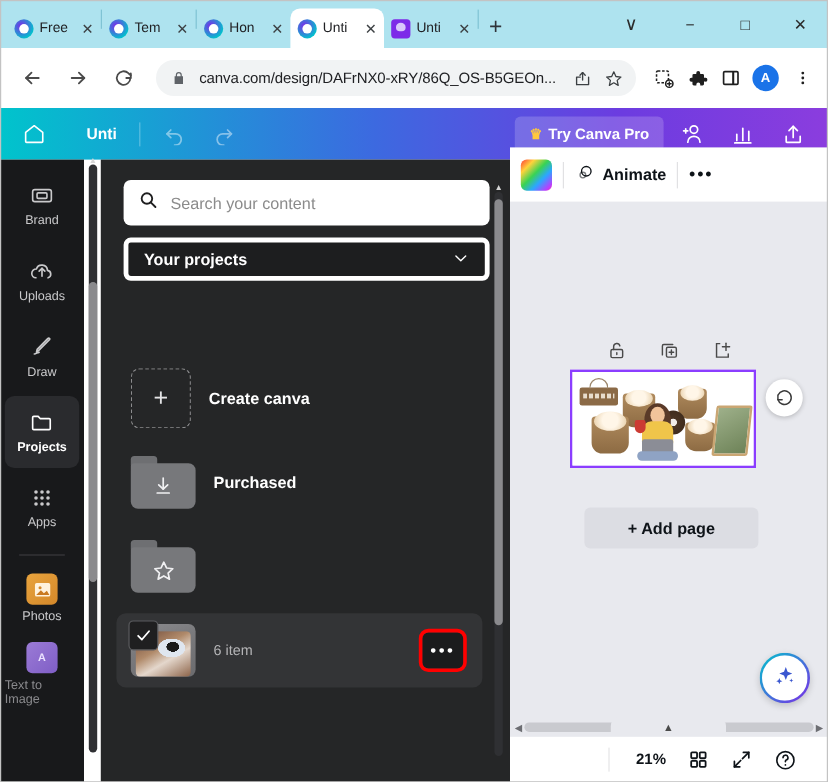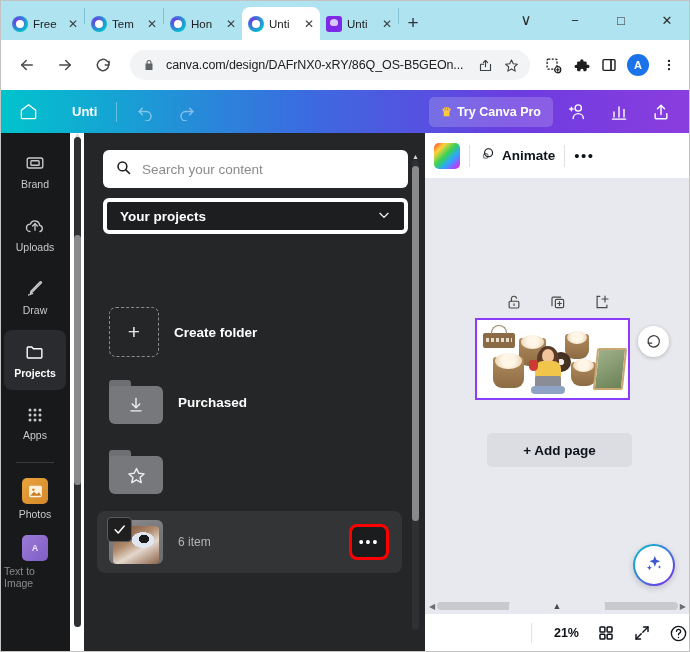--- a/index.html
+++ b/index.html
@@ -231,21 +231,21 @@
 
   .collapseTab {
     position: absolute; left: 423px; top: 370px; width: 14px; height: 52px;
     background: #252627; border-radius: 0 8px 8px 0;
     display: flex; align-items: center; justify-content: center;
     color: #fff; font-size: 10px;
   }
 
   
   .editor {
-    position: absolute; left: 425px; top: 133px; width: 265px; height: 519px;
+    position: absolute; left: 425px; top: 123px; width: 265px; height: 519px;
     background: #e8e9ee;
   }
   .editortop {
     position: absolute; left: 0; top: 0; width: 265px; height: 45px;
     background: #fff; display: flex; align-items: center; gap: 9px; padding-left: 9px;
   }
   .rainbow {
     width: 26px; height: 26px; border-radius: 5px;
     background:
       linear-gradient(135deg, #ff3b3b 0%, #ffd23b 22%, #39d353 45%, #2ba7ff 66%, #b342ff 88%, #ff2bb5 100%);
@@ -323,21 +323,21 @@
   .hscroll .arr { position: absolute; font-size: 8px; color: #6d6e73; }
   .expandHandle {
     position: absolute; left: 509px; top: 598px; width: 96px; height: 16px;
     background: #e8e9ee; border-radius: 7px 7px 0 0;
     display: flex; align-items: center; justify-content: center;
     font-size: 9px; color: #4a4a4a;
   }
   .statusbar {
     position: absolute; left: 425px; top: 614px; width: 265px; height: 38px;
     background: #fff; display: flex; align-items: center;
-    justify-content: flex-end; gap: 18px; padding-right: 2px;
+    justify-content: flex-end; gap: 18px; padding-right: 26px;
   }
   .statusbar .vsep2 { width: 1px; height: 20px; background: #e4e4e6; margin-right: 4px; }
   .zoomval { font-size: 12.5px; color: #0e1318; font-weight: bold; }
   .sicon { color: #0e1318; display: flex; align-items: center; }
   .outer-border { position: absolute; inset: 0; border: 1px solid #c3c3c3; pointer-events: none; }
 </style>
 </head>
 <body>
 
 <div id="app">
@@ -587,21 +587,21 @@
           </svg>
       </span>
     </div>
 
 
     <div class="list">
 
       <div class="row">
         <div class="createbox">+</div>
         <div class="rowtext">
-          <span class="rowtitle">Create folder</span>
+          <span class="rowtitle">Create canva</span>
         </div>
       </div>
 
       <div class="row">
         <div class="foldericon">
           <div class="tabtop"></div>
           <div class="body">
             <svg width="20" height="20" viewBox="0 0 24 24" fill="none" stroke="#f0f0f2" stroke-width="1.7" stroke-linecap="round" stroke-linejoin="round">
                 <line x1="12" y1="4" x2="12" y2="15"></line>
                 <polyline points="7.5 10.8 12 15.2 16.5 10.8"></polyline>

